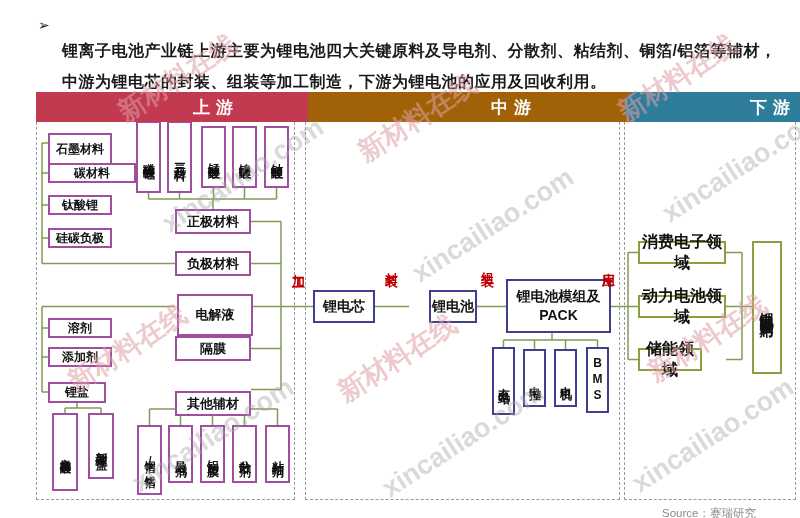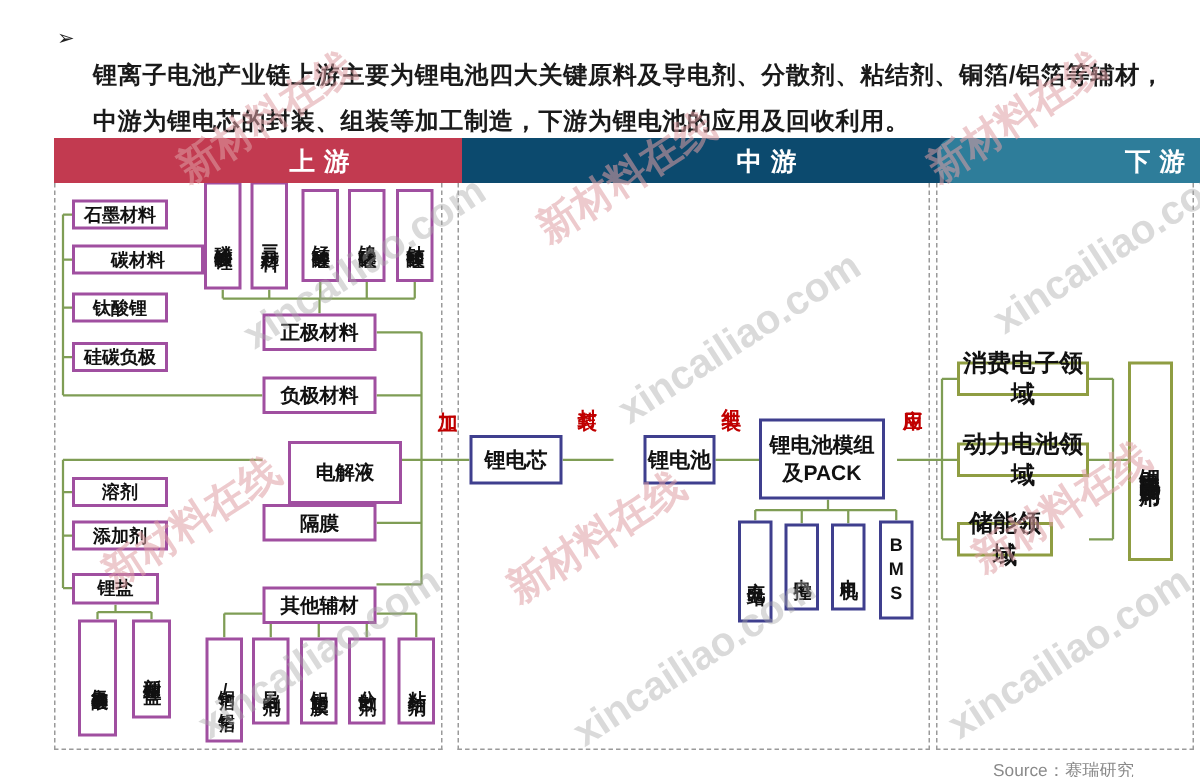--- a/index.html
+++ b/index.html
@@ -44,21 +44,21 @@
 <div id="stage">
 
   <span class="bullet">➢</span>
   <div class="intro">锂离子电池产业链上游主要为锂电池四大关键原料及导电剂、分散剂、粘结剂、铜箔/铝箔等辅材，中游为锂电芯的封装、组装等加工制造，下游为锂电池的应用及回收利用。</div>
 
   <div class="panel" style="left:36px;top:92px;width:257px;height:406px;"></div>
   <div class="panel" style="left:305px;top:92px;width:313px;height:406px;"></div>
   <div class="panel" style="left:624px;top:92px;width:170px;height:406px;"></div>
 
   <div class="hdr arrow" style="left:36px;top:92px;width:264px;background:#c23a50;">上游</div>
-  <div class="hdr arrow" style="left:308px;top:92px;width:316px;background:#0c4a6e;">中游</div>
+  <div class="hdr arrow" style="left:308px;top:92px;width:316px;background:#a16207;">中游</div>
   <div class="hdr" style="left:625px;top:92px;width:200px;background:#2e7d9a;border-radius:11px;">下游</div>
 
   <svg id="wires" width="800" height="518">
     <g fill="none" stroke="#7f9d55" stroke-width="1.5">
 
       <path d="M42 143 H48 M42 173 H48 M42 205 H48 M42 238 H48 M42 143 V263.5 M42 263.5 H175"></path>
 
       <path d="M148.5 193 V199 M179.5 193 V199 M213.5 188 V199 M244.5 188 V199 M276.5 188 V199 M148.5 199 H276.5 M213 199 V209"></path>
 
       <path d="M251 221.5 H281 M251 263.5 H281 M251 348.5 H281 M251 389.5 H281 M281 221.5 V389.5"></path>
@@ -72,52 +72,52 @@
       <path d="M251 306.5 H313 M375 306.5 H409 M471 306.5 H506 M598 306.5 H628"></path>
 
       <path d="M552 333 V340 M503.5 340 H597.5 M503.5 340 V347 M534.5 340 V349 M565.5 340 V349 M597.5 340 V347"></path>
 
       <path d="M628 252.5 V359.5 M628 252.5 H638 M628 306.5 H638 M628 359.5 H638"></path>
 
       <path d="M726 252.5 H742 M726 306.5 H742 M726 359.5 H742 M742 252.5 V359.5 M742 306.5 H752"></path>
     </g>
   </svg>
 
-  <div class="bx p" style="left:48px;top:133px;width:64px;height:20px;">石墨材料</div>
+  <div class="bx p" style="left:48px;top:133px;width:64px;height:32px;">石墨材料</div>
   <div class="bx p" style="left:48px;top:163px;width:88px;height:20px;">碳材料</div>
   <div class="bx p" style="left:48px;top:195px;width:64px;height:20px;">钛酸锂</div>
   <div class="bx p" style="left:48px;top:228px;width:64px;height:20px;">硅碳负极</div>
 
   <div class="bx p v" style="left:136px;top:121px;width:25px;height:72px;">磷酸铁锂</div>
   <div class="bx p v" style="left:167px;top:121px;width:25px;height:72px;">三元材料</div>
   <div class="bx p v" style="left:201px;top:126px;width:25px;height:62px;">锰酸锂</div>
   <div class="bx p v" style="left:232px;top:126px;width:25px;height:62px;">镍酸锂</div>
   <div class="bx p v" style="left:264px;top:126px;width:25px;height:62px;">钴酸锂</div>
 
   <div class="bx p big" style="left:175px;top:209px;width:76px;height:25px;">正极材料</div>
   <div class="bx p big" style="left:175px;top:251px;width:76px;height:25px;">负极材料</div>
-  <div class="bx p big" style="left:192px;top:294px;width:76px;height:42px;">电解液</div>
+  <div class="bx p big" style="left:177px;top:294px;width:76px;height:42px;">电解液</div>
   <div class="bx p big" style="left:175px;top:336px;width:76px;height:25px;">隔膜</div>
   <div class="bx p big" style="left:175px;top:391px;width:76px;height:25px;">其他辅材</div>
 
   <div class="bx p" style="left:48px;top:318px;width:64px;height:20px;">溶剂</div>
   <div class="bx p" style="left:48px;top:347px;width:64px;height:20px;">添加剂</div>
   <div class="bx p" style="left:48px;top:382px;width:58px;height:21px;">锂盐</div>
   <div class="bx p v" style="left:52px;top:413px;width:26px;height:78px;font-size:11px;letter-spacing:1px;">六氟磷酸锂</div>
   <div class="bx p v" style="left:88px;top:413px;width:26px;height:66px;">新型锂盐</div>
 
   <div class="bx p v" style="left:137px;top:425px;width:25px;height:70px;font-size:11px;letter-spacing:1px;">铜箔/铝箔</div>
   <div class="bx p v" style="left:168px;top:425px;width:25px;height:58px;">导电剂</div>
   <div class="bx p v" style="left:200px;top:425px;width:25px;height:58px;">铝塑膜</div>
   <div class="bx p v" style="left:232px;top:425px;width:25px;height:58px;">分散剂</div>
   <div class="bx p v" style="left:265px;top:425px;width:25px;height:58px;">粘结剂</div>
 
   <div class="bx n" style="left:313px;top:290px;width:62px;height:33px;">锂电芯</div>
   <div class="bx n" style="left:429px;top:290px;width:48px;height:33px;text-align:right;">锂电池</div>
-  <div class="bx n" style="left:506px;top:279px;width:84px;height:54px;line-height:19px;">锂电池模组及PACK</div>
+  <div class="bx n" style="left:506px;top:279px;width:105px;height:54px;line-height:19px;">锂电池模组及PACK</div>
   <div class="bx n v" style="left:492px;top:347px;width:23px;height:68px;font-size:12px;">充电站</div>
   <div class="bx n v" style="left:523px;top:349px;width:23px;height:58px;font-size:12px;">电控</div>
   <div class="bx n v" style="left:554px;top:349px;width:23px;height:58px;font-size:12px;">电机</div>
   <div class="bx n v" style="left:586px;top:347px;width:23px;height:66px;font-size:12px;">BMS</div>
 
   <div class="rlabel" style="left:289px;top:264px;">加工</div>
   <div class="rlabel" style="left:382px;top:262px;">封装</div>
   <div class="rlabel" style="left:478px;top:262px;">组装</div>
   <div class="rlabel" style="left:599px;top:262px;">应用</div>
 

